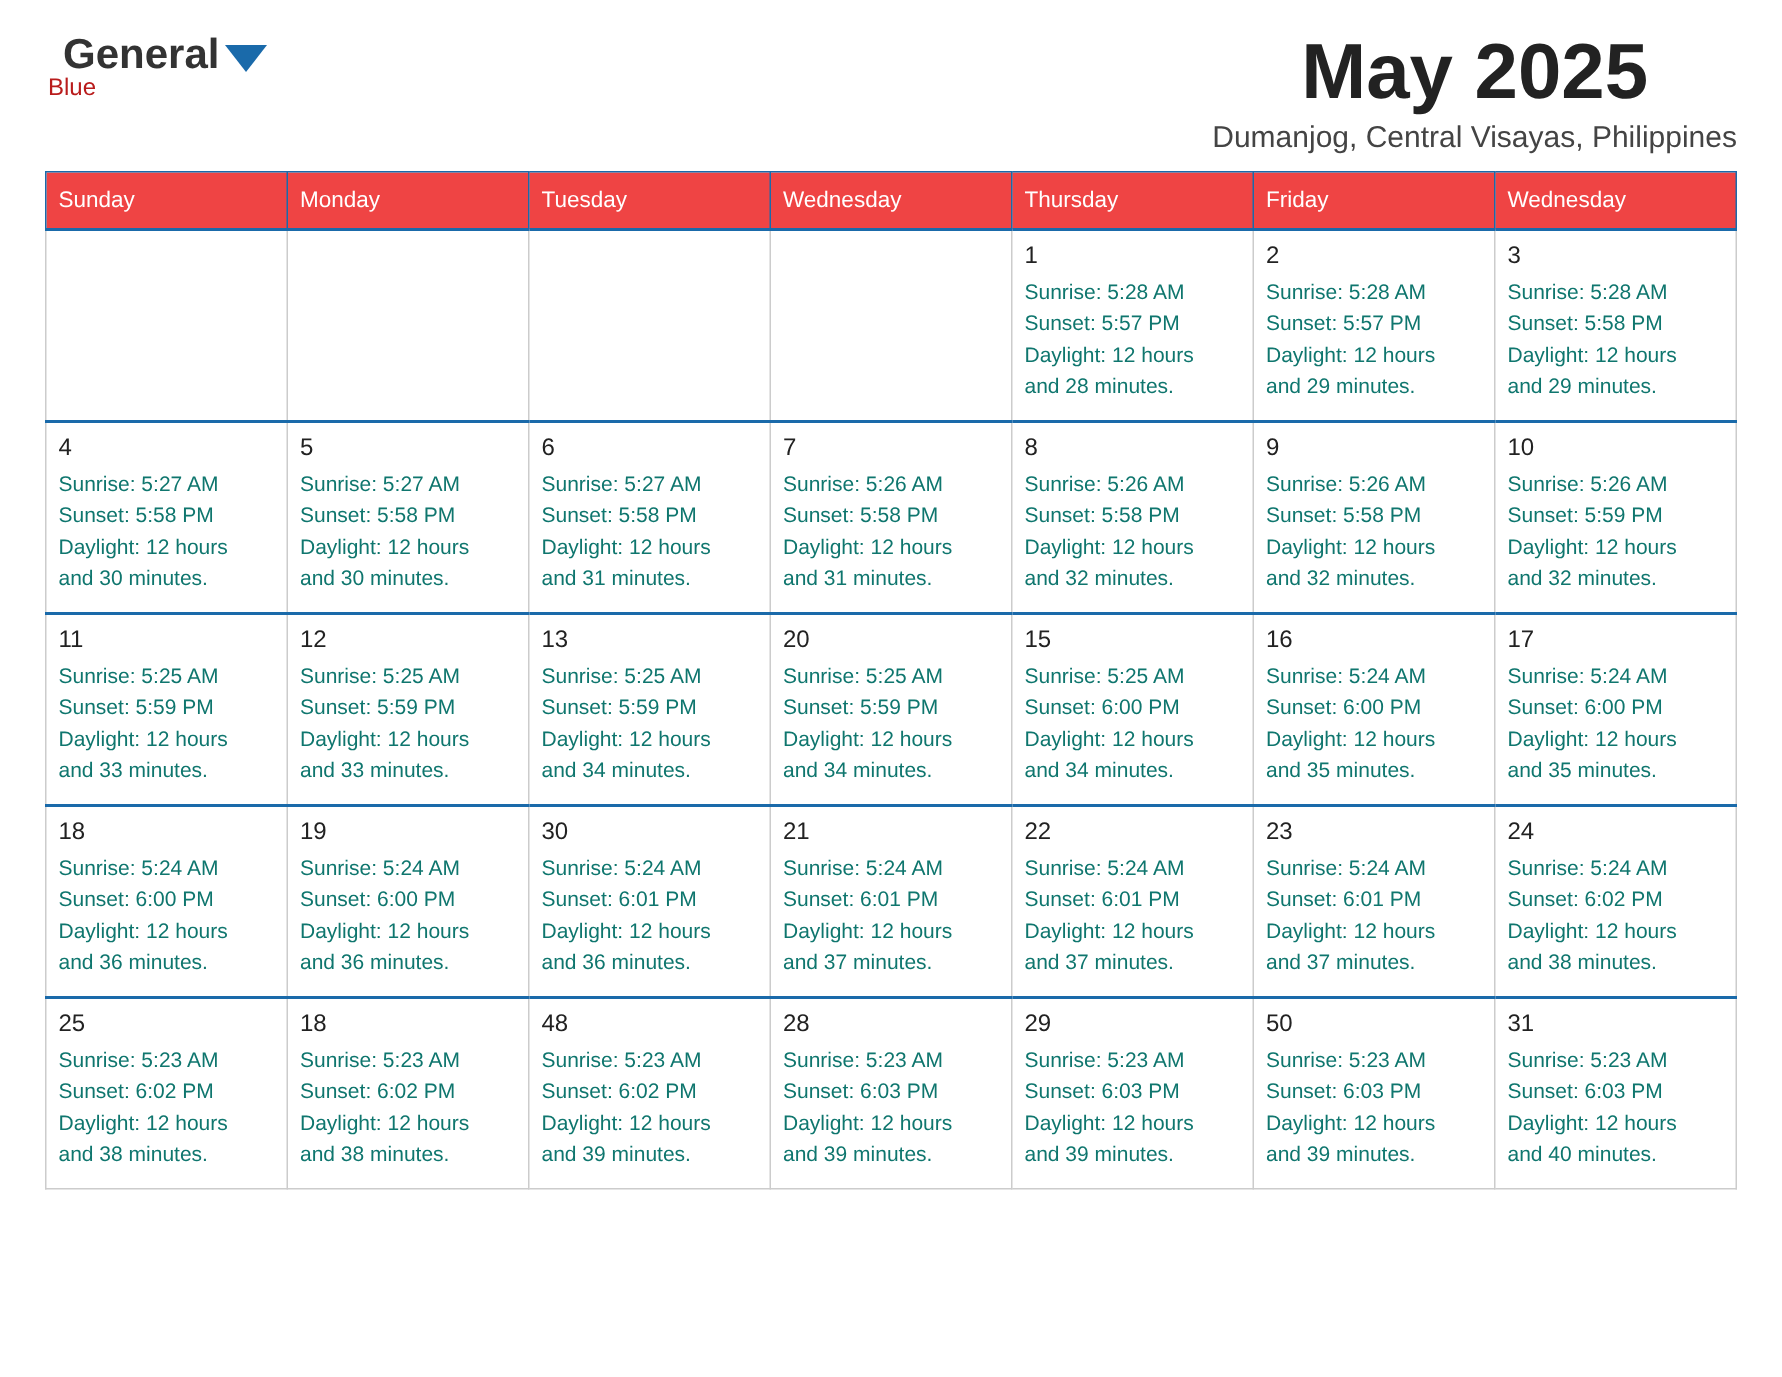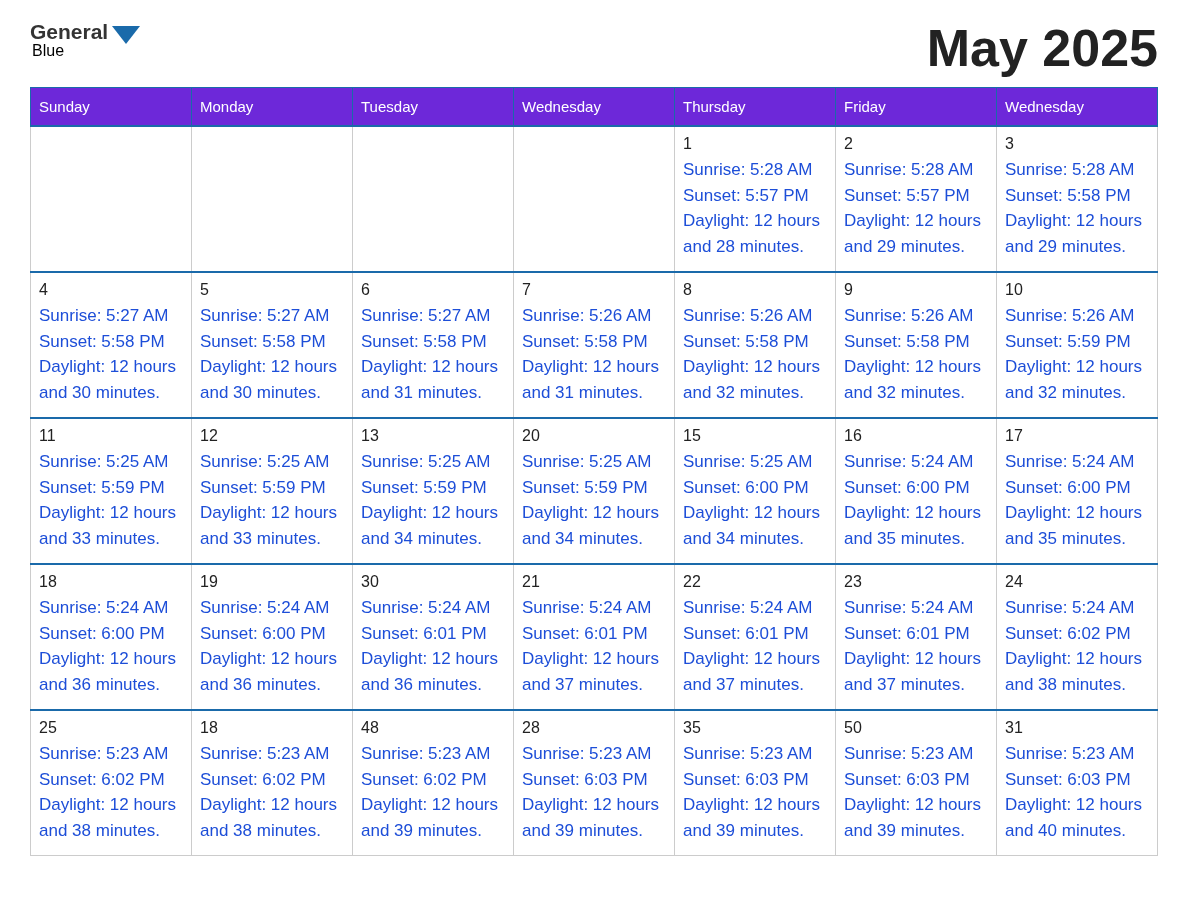--- a/index.html
+++ b/index.html
@@ -20,36 +20,37 @@
     .logo {
       display: flex;
       flex-direction: column;
       align-items: flex-start;
     }
     .logo-top {
       display: flex;
       align-items: center;
     }
     .logo-general {
-      font-size: 21px;
+      font-size: 28px;
       font-weight: bold;
       color: #333;
+      margin-left: 12px;
     }
     .logo-arrow {
       width: 0;
       height: 0;
       border-left: 14px solid transparent;
       border-right: 14px solid transparent;
       border-top: 18px solid #1a6aaa;
       margin-left: 4px;
       margin-top: 6px;
     }
     .logo-tagline {
       font-size: 16px;
-      color: #000000;
+      color: #b91c1c;
       margin-top: -2px;
       margin-left: 2px;
     }
     .title-section {
       text-align: center;
     }
     .month-year {
       font-size: 52px;
       font-weight: bold;
       color: #222;
@@ -59,21 +60,21 @@
       font-size: 20px;
       color: #444;
       margin-top: 4px;
     }
     .calendar {
       width: 100%;
       border-collapse: collapse;
       margin-top: 10px;
     }
     .calendar th {
-      background-color: #6d28d9;
+      background-color: #ef4444;
       color: #fff;
       padding: 10px 8px;
       font-size: 15px;
       font-weight: normal;
       text-align: left;
       border: 1px solid #1a6aaa;
     }
     .calendar td {
       vertical-align: top;
       padding: 8px 8px 12px 8px;
@@ -88,41 +89,42 @@
       background: #fff;
     }
     .day-number {
       font-size: 16px;
       color: #222;
       font-weight: normal;
       display: block;
       margin-bottom: 4px;
     }
     .day-info {
-      font-size: 17px;
-      color: #1d4ed8;
+      font-size: 14px;
+      color: #0f766e;
       line-height: 1.5;
     }
     .calendar tr td {
       border-bottom: 1px solid #ccc;
     }
   </style>
 </head>
 <body>
 
 <div class="header">
   <div class="logo">
     <div class="logo-top">
       <span class="logo-general">General</span>
       <div class="logo-arrow"></div>
     </div>
     <span class="logo-tagline">Blue</span>
   </div>
   <div class="title-section">
     <div class="month-year">May 2025</div>
+    <div class="location">Dumanjog, Central Visayas, Philippines</div>
   </div>
 </div>
 
 <table class="calendar">
   <thead>
     <tr>
       <th>Sunday</th>
       <th>Monday</th>
       <th>Tuesday</th>
       <th>Wednesday</th>
@@ -251,21 +253,21 @@
         </td>
         <td>
           <span class="day-number">48</span>
           <div class="day-info">Sunrise: 5:23 AM<br>Sunset: 6:02 PM<br>Daylight: 12 hours<br>and 39 minutes.</div>
         </td>
         <td>
           <span class="day-number">28</span>
           <div class="day-info">Sunrise: 5:23 AM<br>Sunset: 6:03 PM<br>Daylight: 12 hours<br>and 39 minutes.</div>
         </td>
         <td>
-          <span class="day-number">35</span>
+          <span class="day-number">29</span>
           <div class="day-info">Sunrise: 5:23 AM<br>Sunset: 6:03 PM<br>Daylight: 12 hours<br>and 39 minutes.</div>
         </td>
         <td>
           <span class="day-number">50</span>
           <div class="day-info">Sunrise: 5:23 AM<br>Sunset: 6:03 PM<br>Daylight: 12 hours<br>and 39 minutes.</div>
         </td>
         <td>
           <span class="day-number">31</span>
           <div class="day-info">Sunrise: 5:23 AM<br>Sunset: 6:03 PM<br>Daylight: 12 hours<br>and 40 minutes.</div>
         </td>

